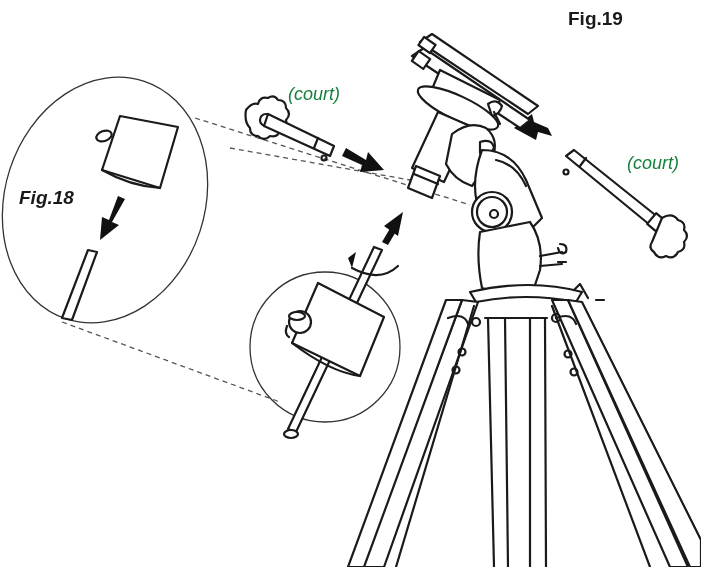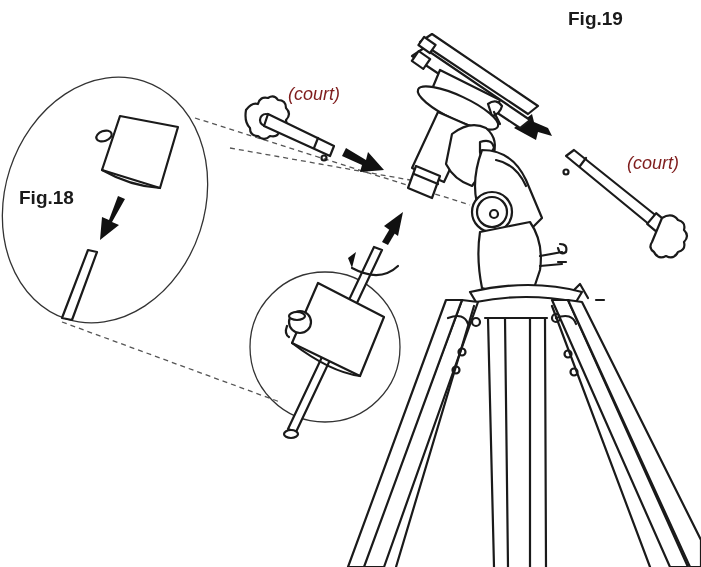--- a/index.html
+++ b/index.html
@@ -16,21 +16,21 @@
     .thin { fill: none; stroke: #333333; stroke-width: 1.3; }
     .dash { fill: none; stroke: #555555; stroke-width: 1.3; stroke-dasharray: 5 4; }
     .arrow { fill: #111111; stroke: none; }
     .label {
       position: absolute;
       font-family: "Liberation Sans", sans-serif;
       color: #1a1a1a;
       white-space: nowrap;
     }
     .fig { font-weight: bold; font-size: 19px; }
-    .note { font-style: italic; font-size: 18px; color: #7f1d1d; }
+    .note { font-style: italic; font-size: 18px; color: #15803d; }
   </style>
 </head>
 <body>
 
 <div id="stage">
 
   <svg width="701" height="567" viewBox="0 0 701 567">
 
     <g>
       <ellipse cx="105" cy="200" rx="100" ry="125" transform="rotate(18 105 200)" class="thin"></ellipse>
@@ -154,19 +154,19 @@
       <circle cx="574" cy="372" r="3.5" class="ln"></circle>
       <circle cx="556" cy="318" r="4" class="ln"></circle>
 
       <path d="M574,290 l6,-6 l8,14" class="ln"></path>
       <line x1="596" y1="300" x2="604" y2="300" class="ln"></line>
     </g>
   </svg>
 
   <div class="label fig" style="left:568px; top:8px;">Fig.19</div>
 
-  <div class="label fig" style="left:19px; top:187px;">Fig.18</div>
+  <div class="label fig" style="left:19px; top:187px;font-style:italic;">Fig.18</div>
 
   <div class="label note" style="left:288px; top:84px;">(court)</div>
 
   <div class="label note" style="left:627px; top:153px;">(court)</div>
 
 </div>
 
 </body></html>

